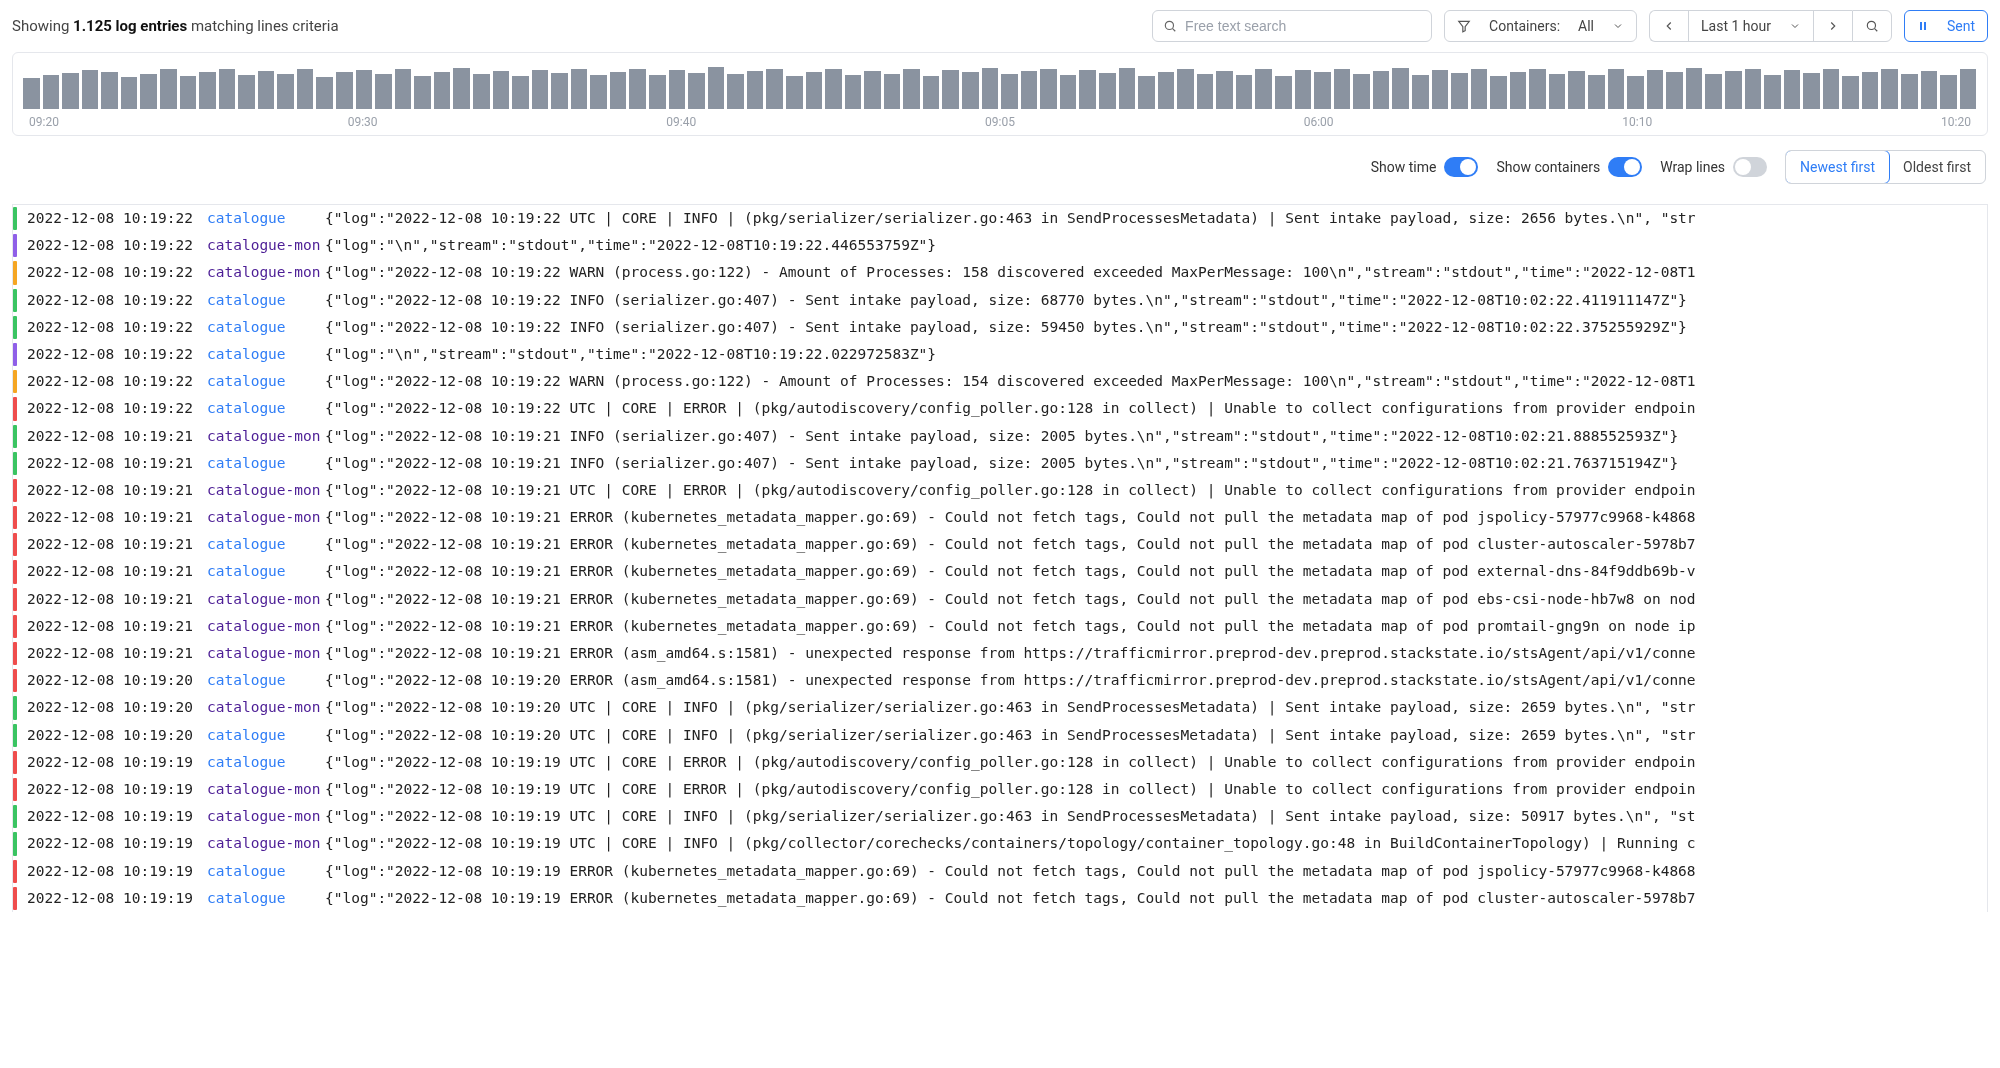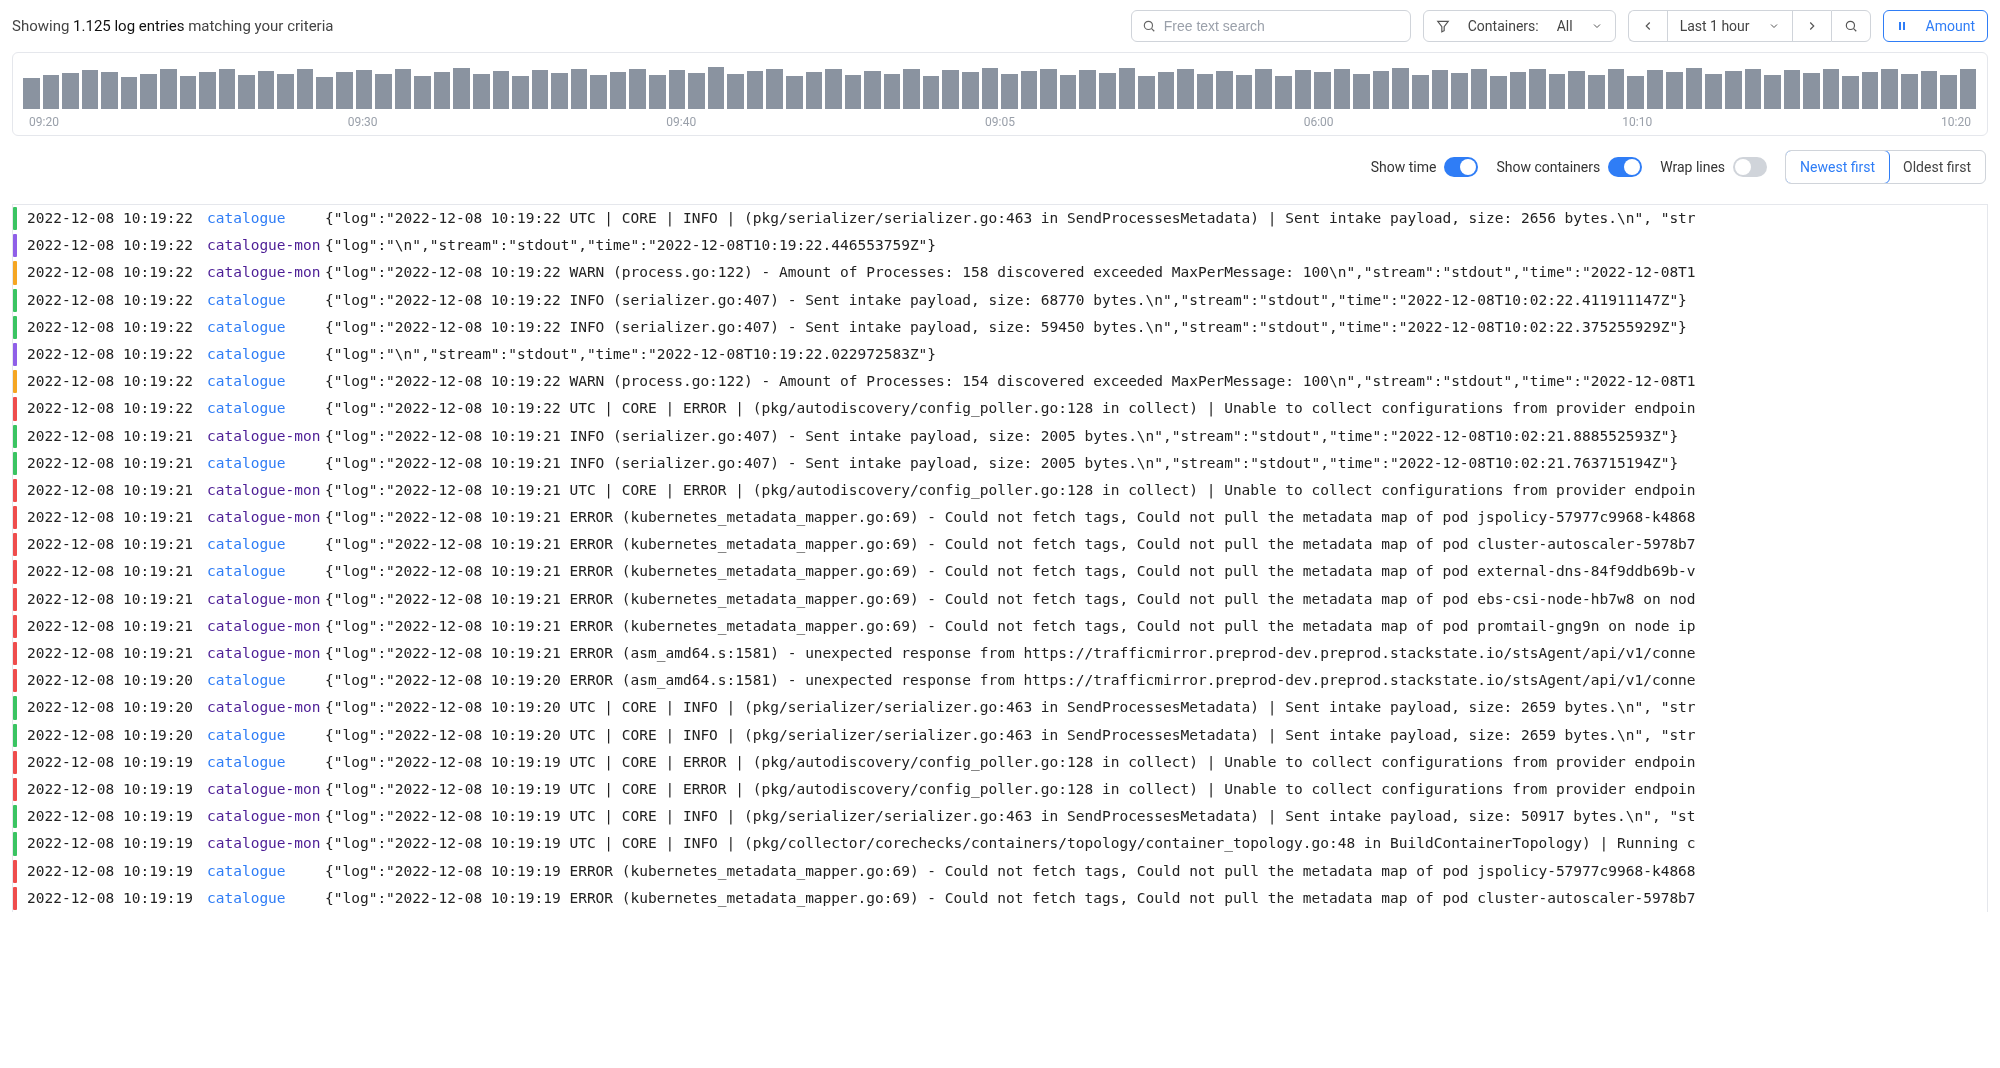--- a/index.html
+++ b/index.html
@@ -14,21 +14,21 @@
   display: flex;
   align-items: center;
   padding: 10px 12px;
   gap: 12px;
 }
 .summary {
   flex: 1;
   color: #444;
   font-size: 15px;
 }
-.summary .bold { font-weight: 400; color:#111; }
+.summary .bold { font-weight: 700; color:#111; }
 .search-box {
   display: flex;
   align-items: center;
   border: 1px solid #d0d4da;
   border-radius: 6px;
   padding: 7px 10px;
   width: 280px;
   gap: 8px;
 }
 .search-box input {
@@ -180,21 +180,21 @@
   color: #222;
   overflow: hidden;
   white-space: nowrap;
 }
 </style>
 </head>
 <body>
 
 <div class="topbar">
   <div class="summary">
-    <span>Showing </span><span class="bold">1.125 log entries</span><span> matching your criteria</span>
+    <span>Showing </span><span class="bold">1.125 log entries</span><span> matching lines criteria</span>
   </div>
 
   <div class="search-box">
     <span class="icon-search">
       <svg width="14" height="14" viewBox="0 0 24 24" fill="none" stroke="#666" stroke-width="2">
           <circle cx="11" cy="11" r="7"></circle>
           <line x1="21" y1="21" x2="16.5" y2="16.5"></line>
         </svg>
     </span>
     <input type="text" placeholder="Free text search" style="">
@@ -248,21 +248,21 @@
     </div>
   </div>
 
   <div class="pill primary">
     <span class="icon-pause">
       <svg width="12" height="12" viewBox="0 0 24 24" fill="#2f7df6">
           <rect x="6" y="4" width="4" height="16"></rect>
           <rect x="14" y="4" width="4" height="16"></rect>
         </svg>
     </span>
-    <span>Amount</span>
+    <span>Sent</span>
   </div>
 </div>
 
 <div class="histogram-wrap">
   <div class="histogram" id="histogram">
       <div class="bar" style="height: 70%;"></div>
       <div class="bar" style="height: 78%;"></div>
       <div class="bar" style="height: 82%;"></div>
       <div class="bar" style="height: 88%;"></div>
       <div class="bar" style="height: 85%;"></div>

